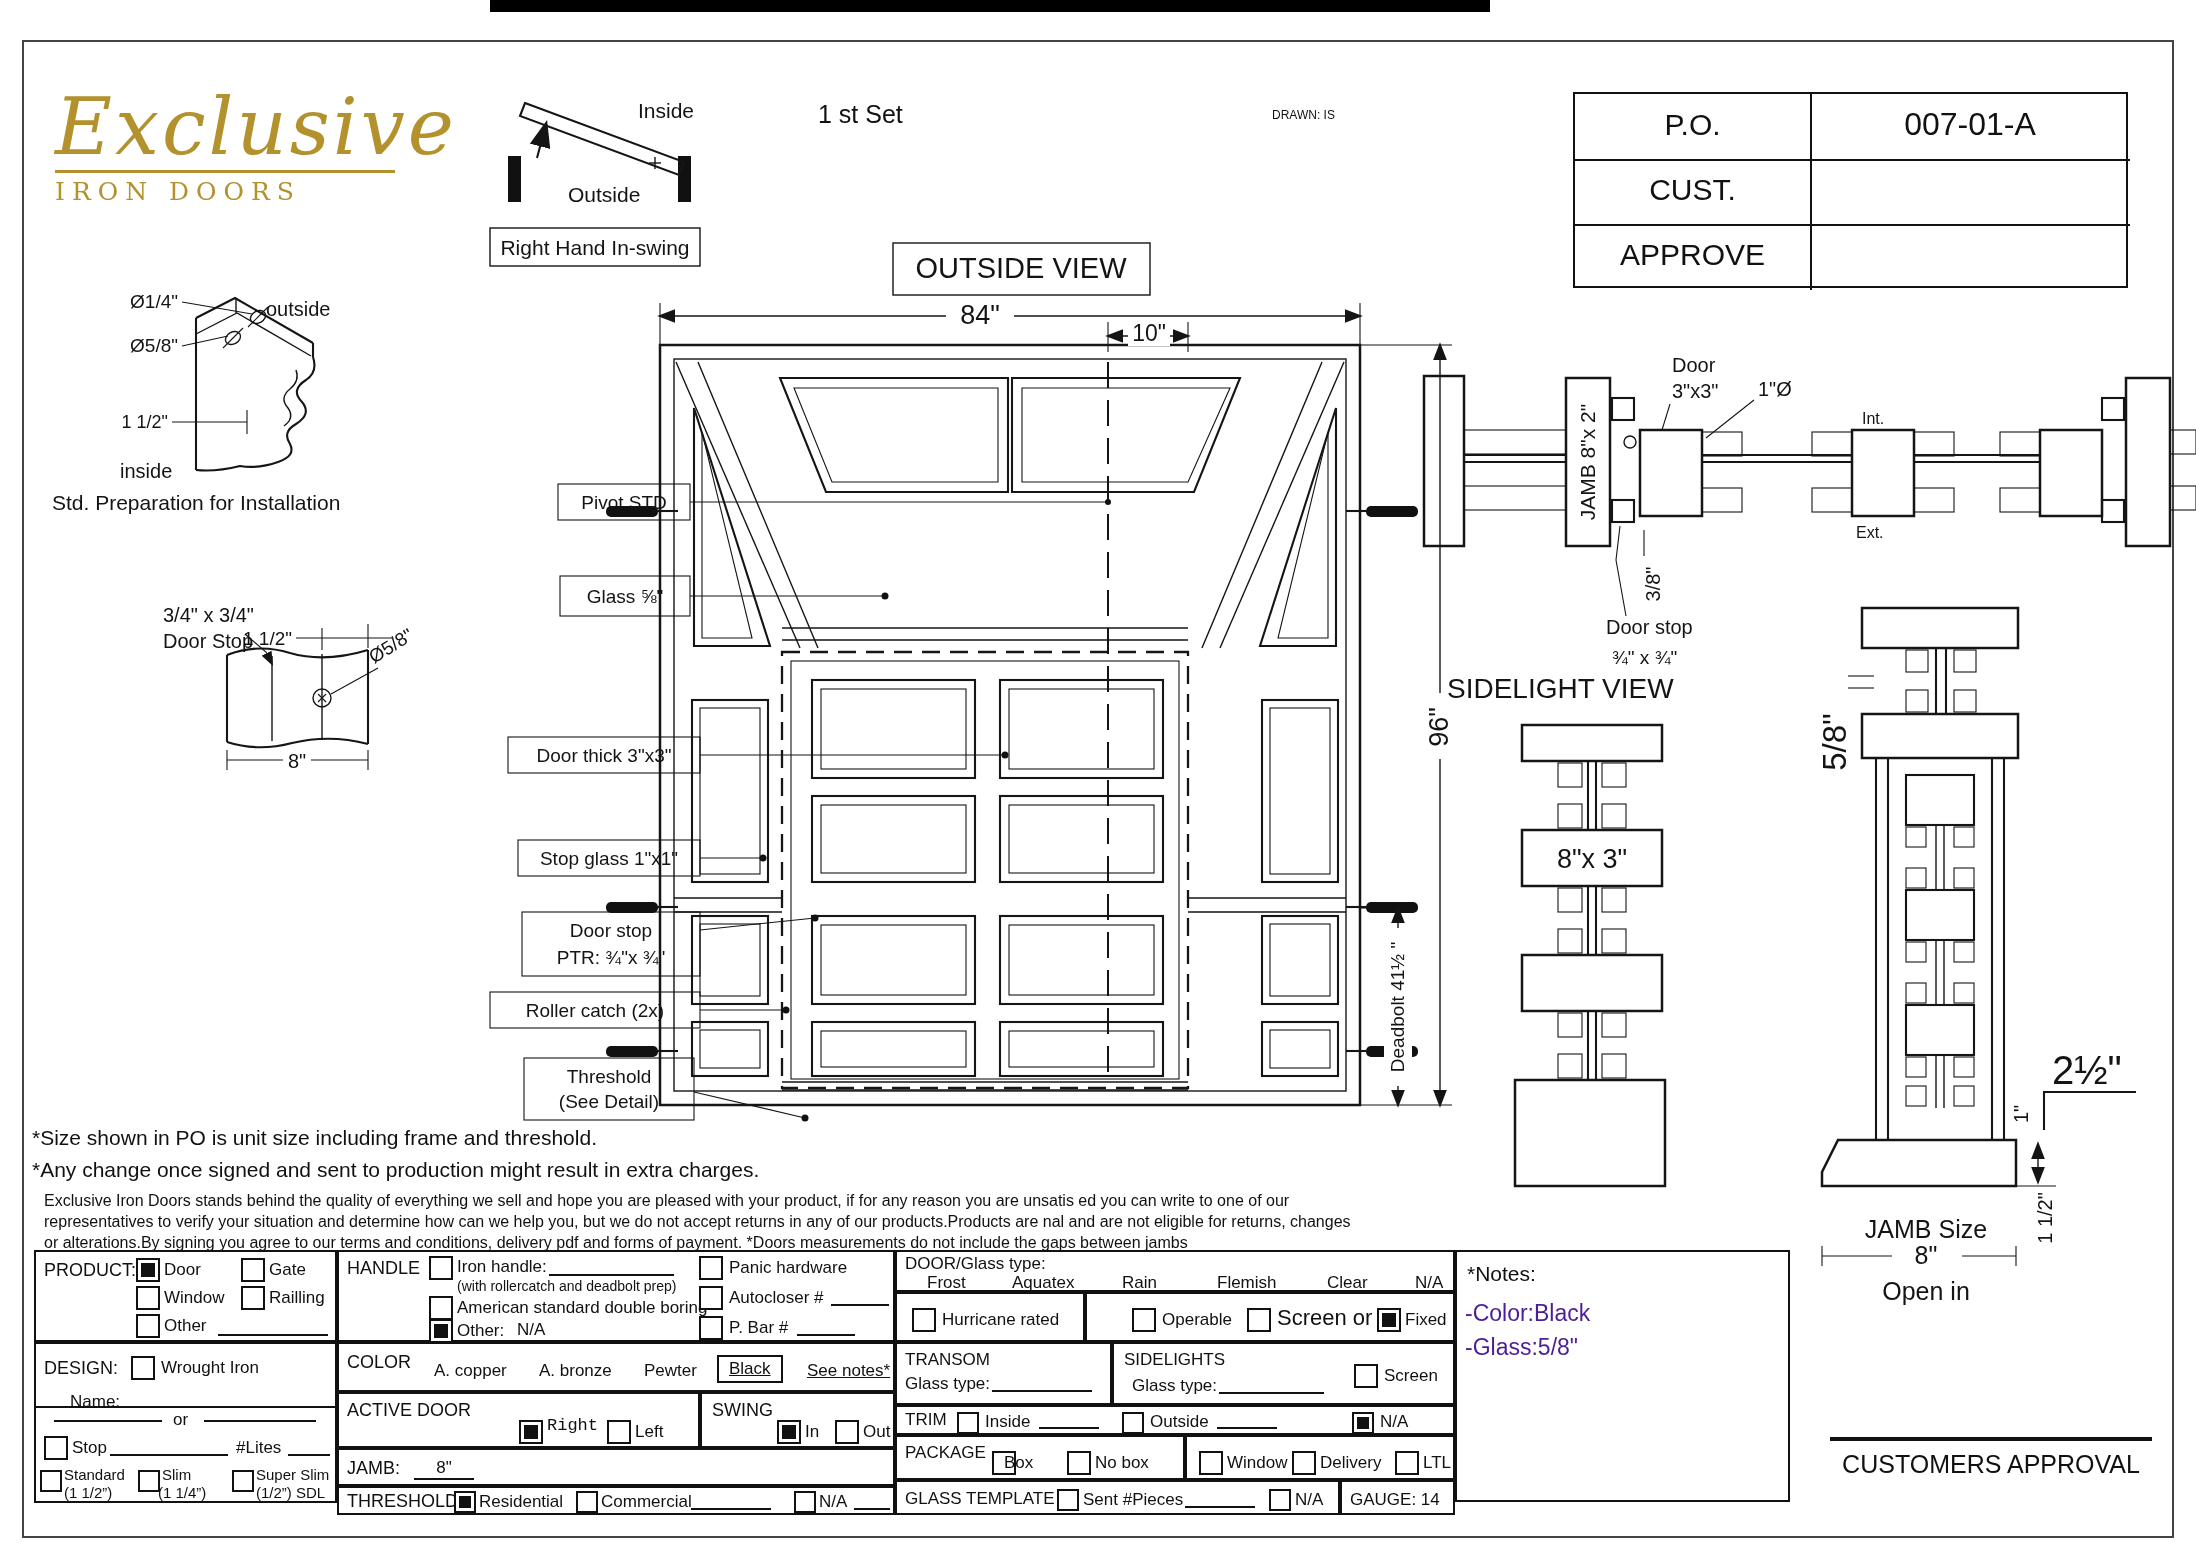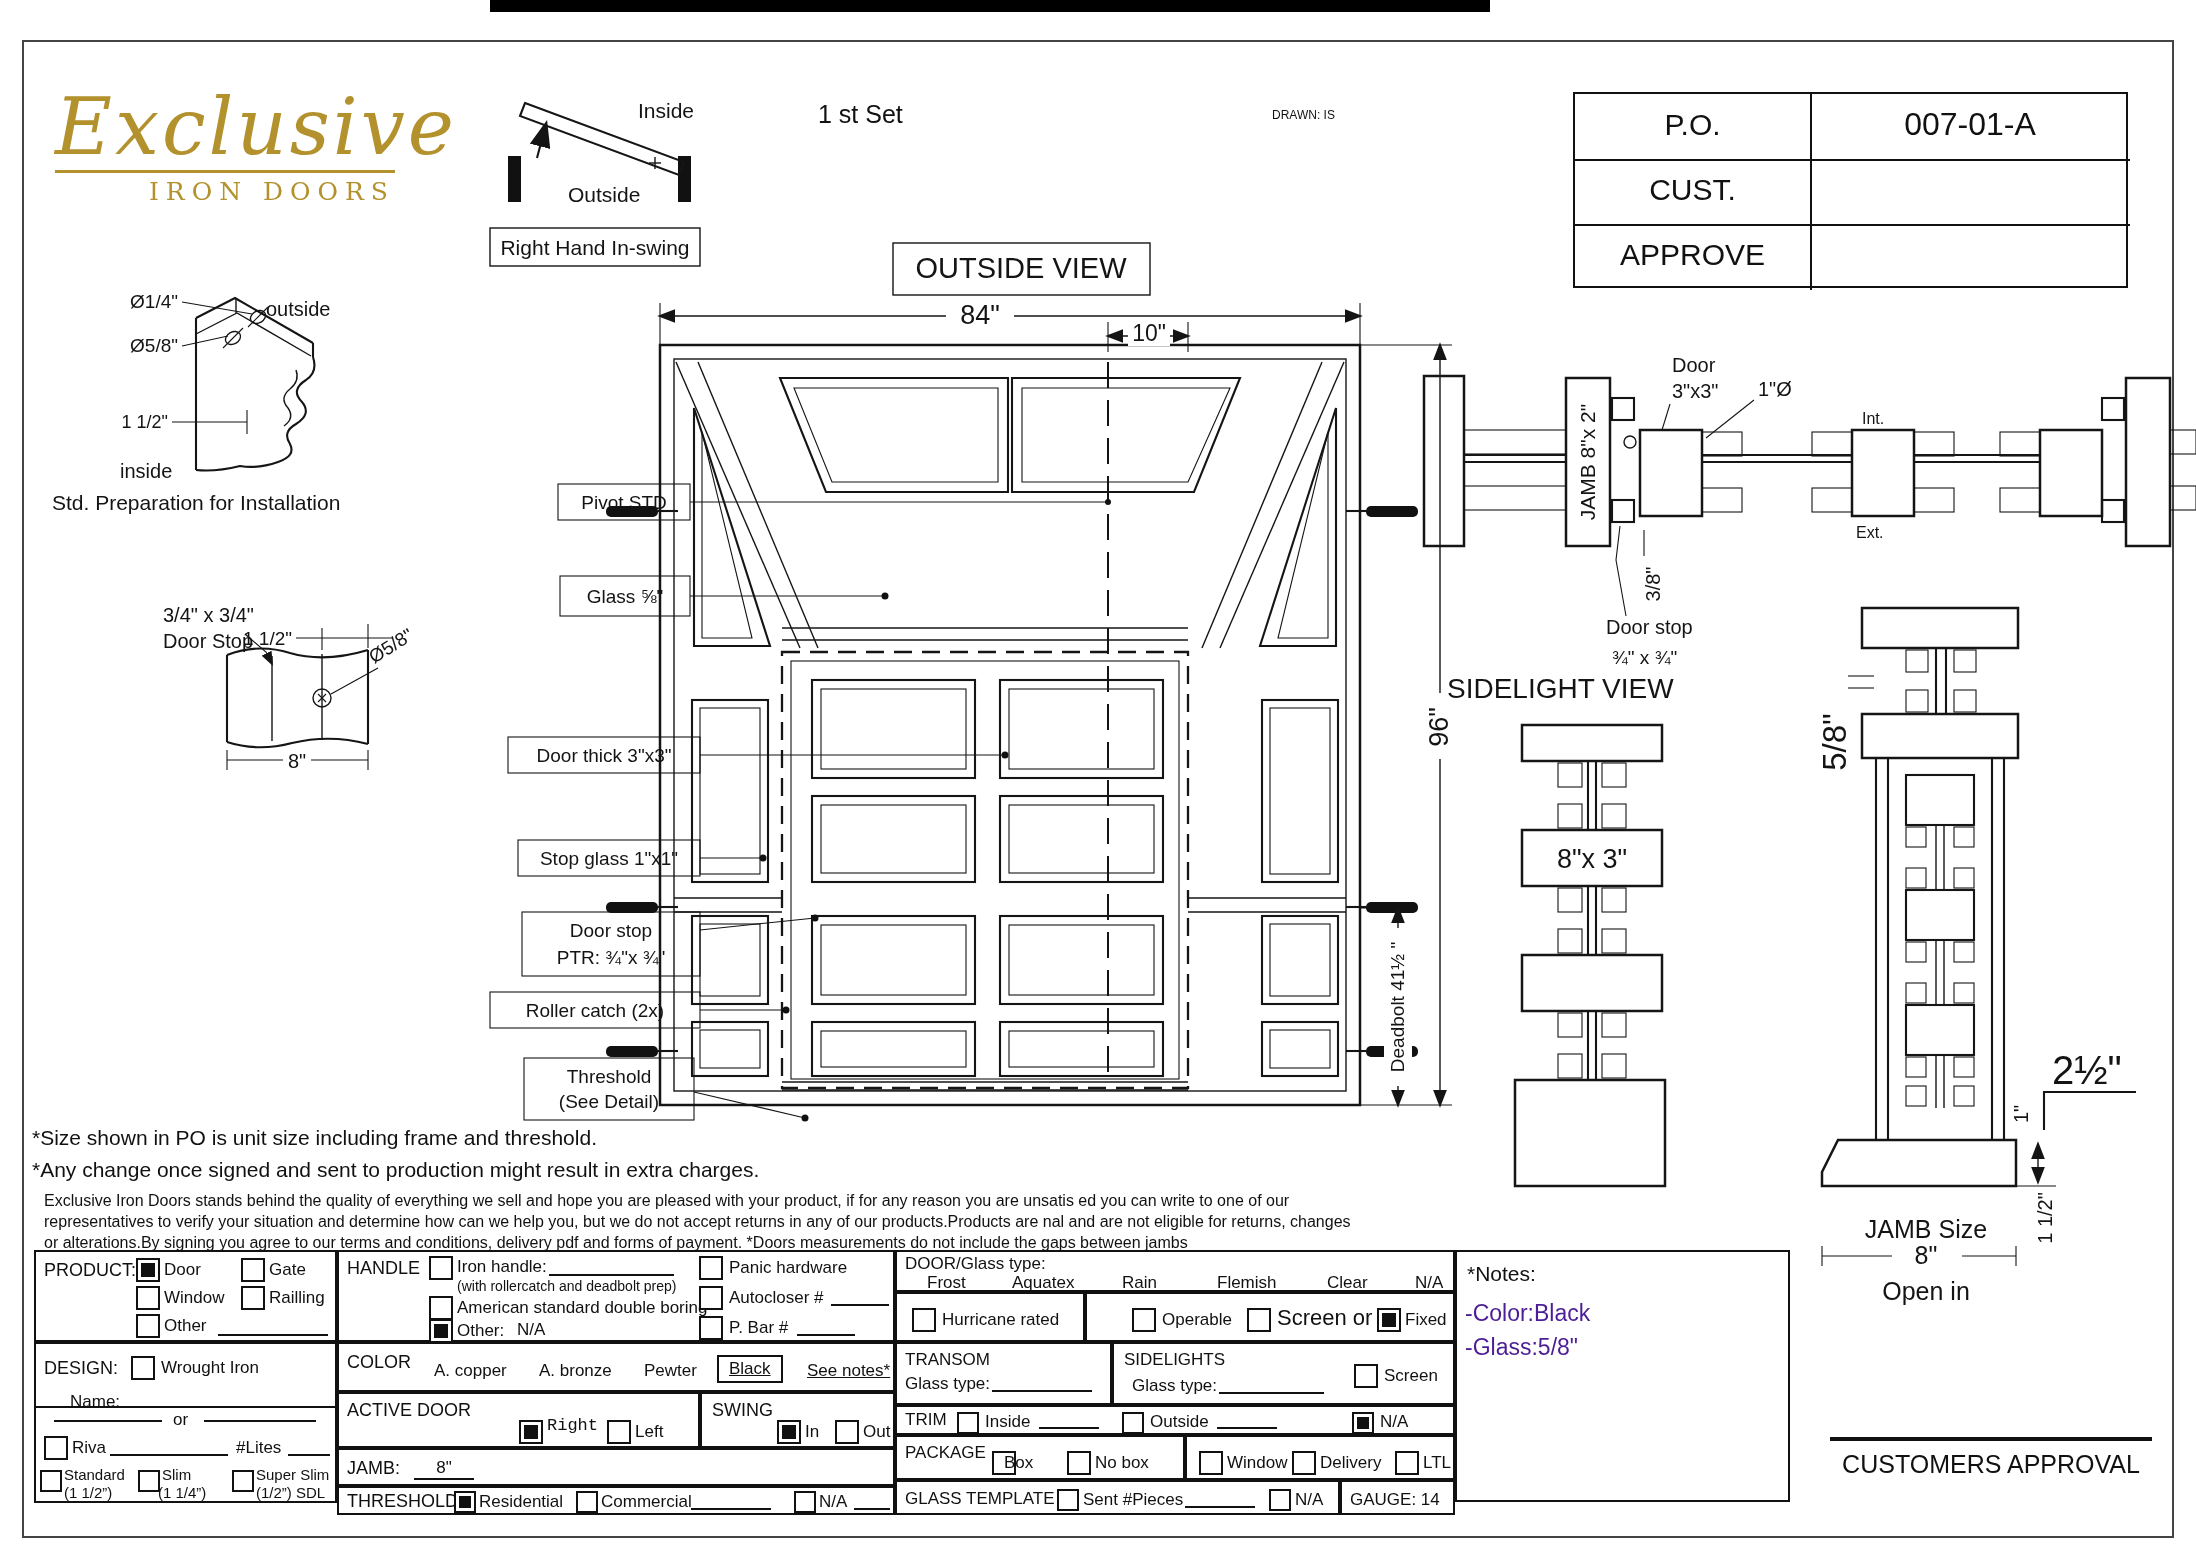--- a/index.html
+++ b/index.html
@@ -15,21 +15,21 @@
   .ul{position:absolute;border-bottom:2px solid #111;height:0;}
   .ulv{border-bottom:2px solid #111;}
   svg text{font-family:"Liberation Sans",sans-serif;fill:#141414;}
   .ln{stroke:#151515;fill:none;}
   .s25{stroke-width:2.5;} .s2{stroke-width:2.1;} .s15{stroke-width:1.4;} .s1{stroke-width:1.1;}
   .blk{fill:#111;stroke:none;}
   .logo-script{font-family:"DejaVu Serif",serif;font-style:italic;font-size:78px;color:#b3922e;
                letter-spacing:3px;line-height:1;}
   .logo-rule{height:3px;background:#b3922e;margin-top:4px;}
   .logo-sub{font-family:"DejaVu Serif",serif;font-size:25px;color:#b3922e;letter-spacing:7px;
-            text-align:right;margin-top:4px;}
+            margin-top:4px;}
   .red{color:#4c1d95;}
 </style>
 </head>
 <body>
 
 <div id="page">
 
   <div class="abs" style="left:490px;top:0;width:1000px;height:12px;background:#000;"></div>
 
   <div class="abs" style="left:22px;top:40px;width:2152px;height:1498px;border:2px solid #444;"></div>
@@ -462,21 +462,21 @@
     <span class="abs t17" style="left:125px;top:14px;">Wrought Iron</span>
     <span class="abs t17" style="left:34px;top:48px;">Name:</span>
     <span class="ul" style="left:95px;top:64px;width:195px;"></span>
   </div>
 
   <div class="fbox" style="left:34px;top:1406px;width:303px;height:97px;">
     <span class="abs" style="left:18px;top:12px;width:108px;border-top:2.5px solid #111;"></span>
     <span class="abs t17" style="left:137px;top:2px;">or</span>
     <span class="abs" style="left:168px;top:12px;width:112px;border-top:2.5px solid #111;"></span>
     <span class="cb" style="left:8px;top:28px;"></span>
-    <span class="abs t17" style="left:36px;top:30px;">Riva</span>
+    <span class="abs t17" style="left:36px;top:30px;">Stop</span>
     <span class="ul" style="left:74px;top:46px;width:118px;"></span>
     <span class="abs t17" style="left:200px;top:30px;">#Lites</span>
     <span class="ul" style="left:252px;top:46px;width:42px;"></span>
     <span class="cb sm" style="left:4px;top:62px;"></span>
     <span class="abs t15" style="left:28px;top:58px;">Standard</span>
     <span class="abs t15" style="left:28px;top:76px;">(1 1/2”)</span>
     <span class="cb sm" style="left:102px;top:62px;"></span>
     <span class="abs t15" style="left:126px;top:58px;">Slim</span>
     <span class="abs t15" style="left:122px;top:76px;">(1 1/4”)</span>
     <span class="cb sm" style="left:196px;top:62px;"></span>

